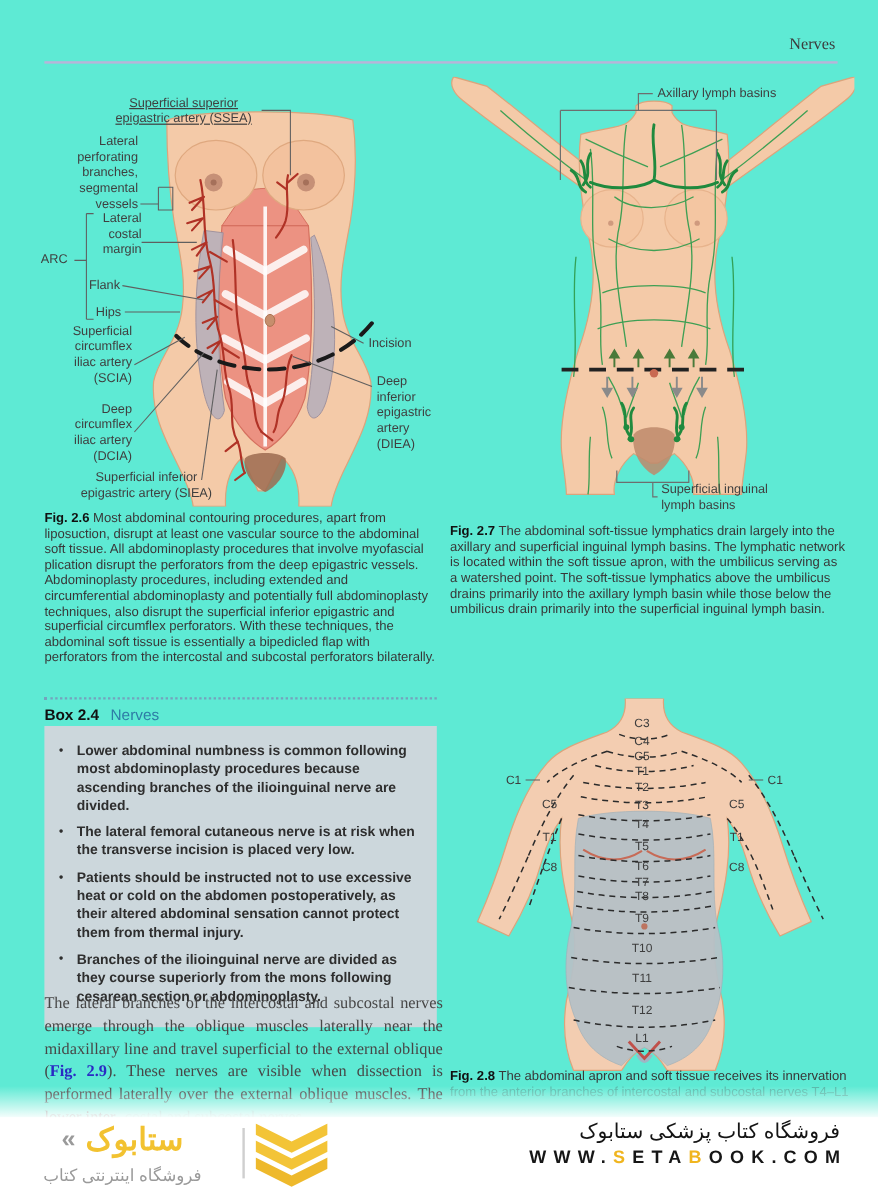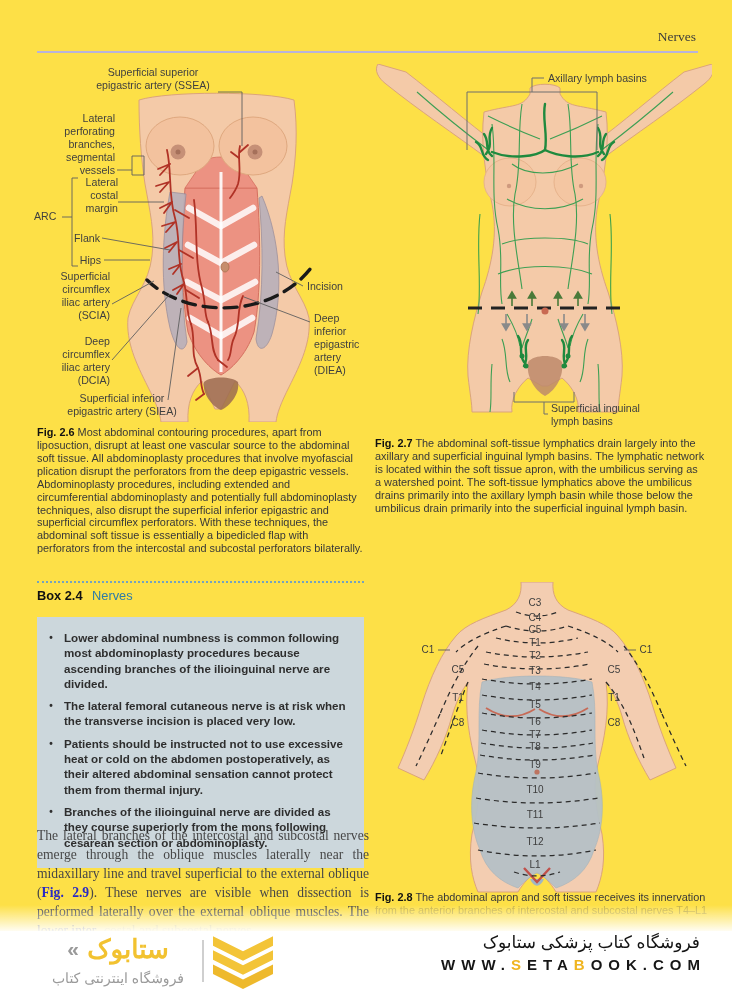--- a/index.html
+++ b/index.html
@@ -1,56 +1,56 @@
 <!DOCTYPE html>
 <html><head>
 <meta charset="utf-8">
 <style>
   html,body{margin:0;padding:0;background:#e9e9e9;}
-  .page{position:relative;width:732px;height:995px;background:#fde047;margin:0 auto;
+  .page{position:relative;width:732px;height:995px;background:#5eead4;margin:0 auto;
         font-family:"Liberation Sans",sans-serif;overflow:hidden;}
   
   .running-head{position:absolute;top:29px;right:36px;font-family:"Liberation Serif",serif;
                 font-size:13.5px;color:#3c3c3c;}
   .head-rule{position:absolute;top:51px;left:37px;right:34px;height:2px;background:#b9b3d9;}
 
   
   .fig{position:absolute;}
   .fig svg{display:block;}
   .fig-label{position:absolute;font-size:10.6px;line-height:1.22;color:#3f3f3f;white-space:pre-line;}
   .ra{text-align:right;} .ctr{text-align:center;}
 
   
   .caption{position:absolute;font-size:10.9px;line-height:1.185;color:#383838;text-align:left;}
   .caption b{color:#111;margin-top:14px;}
   .cap-faded{opacity:.28;}
 
   
   .box24{position:absolute;left:37px;top:581px;width:327px;}
   .box24-rule{border-top:2px dotted #74a3bd;margin-bottom:5px;}
-  .box24-head{font-size:12.8px;margin:2px 0 14px 0;}
+  .box24-head{font-size:12.8px;margin:2px 0 2px 0;}
   .box24-head .bl{font-weight:bold;color:#111;}
   .box24-head .bt{color:#2e7ca6;margin-left:6px;}
   .box24-body{background:#ccd7dc;padding:13px 14px 18px 10px;}
   .bullet-row{display:flex;gap:9px;margin-bottom:7px;font-size:11.6px;line-height:1.32;
               color:#2e2e2e;font-weight:600;}
   .bullet-row:last-child{margin-bottom:0;}
   .bullet-row .dot{flex:0 0 8px;text-align:center;font-size:10px;padding-top:1px;color:#2e2e2e;}
 
   
   .bodytext{position:absolute;left:37px;top:826px;width:332px;font-family:"Liberation Serif",serif;
             font-size:13.6px;line-height:1.4;color:#474747;text-align:justify;}
   .bodytext .figref{color:#2a2ac4;font-weight:bold;}
   .fade-line{opacity:.3;}
 
   
   .fade-overlay{position:absolute;left:0;right:0;top:905px;height:28px;
      background:linear-gradient(180deg,rgba(255,255,255,0) 0%,rgba(255,255,255,.55) 55%,#fff 100%);}
   .footer{position:absolute;left:0;right:0;top:931px;height:64px;background:#fff;}
-  .brand{position:absolute;left:40px;top:3px;width:156px;text-align:center;}
+  .brand{position:absolute;left:24px;top:3px;width:156px;text-align:center;}
   .brand-line1{line-height:30px;}
   .brand-guillemet{color:#9a9a9a;font-size:21px;font-weight:bold;vertical-align:2px;}
   .brand-word{color:#f2c230;font-size:26px;font-weight:bold;margin-left:4px;}
   .brand-sub{color:#9a9a9a;font-size:14px;margin-top:2px;}
   .vbar{position:absolute;left:202px;top:9px;width:2px;height:42px;background:#cfcfcf;}
   .emblem{position:absolute;left:213px;top:5px;}
   .store-fa{position:absolute;right:32px;top:1px;font-size:17px;color:#141414;direction:rtl;}
   .url{position:absolute;right:26px;top:25px;font-size:15px;font-weight:bold;
        letter-spacing:6px;color:#161616;}
   .url .hl{color:#f0b51f;}
@@ -126,21 +126,21 @@
         <path d="M100,142 H146"></path>
         <path d="M84,178 L152,190"></path>
         <path d="M86,200 H132"></path>
         <path d="M94,244 L136,221"></path>
         <path d="M94,300 L152,234"></path>
         <path d="M150,340 L163,248"></path>
         <path d="M285,226 L258,212"></path>
         <path d="M292,262 L226,237"></path>
       </g>
     </svg>
-    <div class="fig-label ctr" style="left:30px;top:6px;width:210px;">Superficial superior
+    <div class="fig-label ctr" style="left:30px;top:20px;width:210px;text-decoration:underline;">Superficial superior
 epigastric artery (SSEA)</div>
     <div class="fig-label ra" style="left:0;top:52px;width:97px;">Lateral
 perforating
 branches,
 segmental
 vessels</div>
     <div class="fig-label ra" style="left:54px;top:116px;width:46px;">Lateral
 costal
 margin</div>
     <div class="fig-label" style="left:16px;top:150px;">ARC</div>

